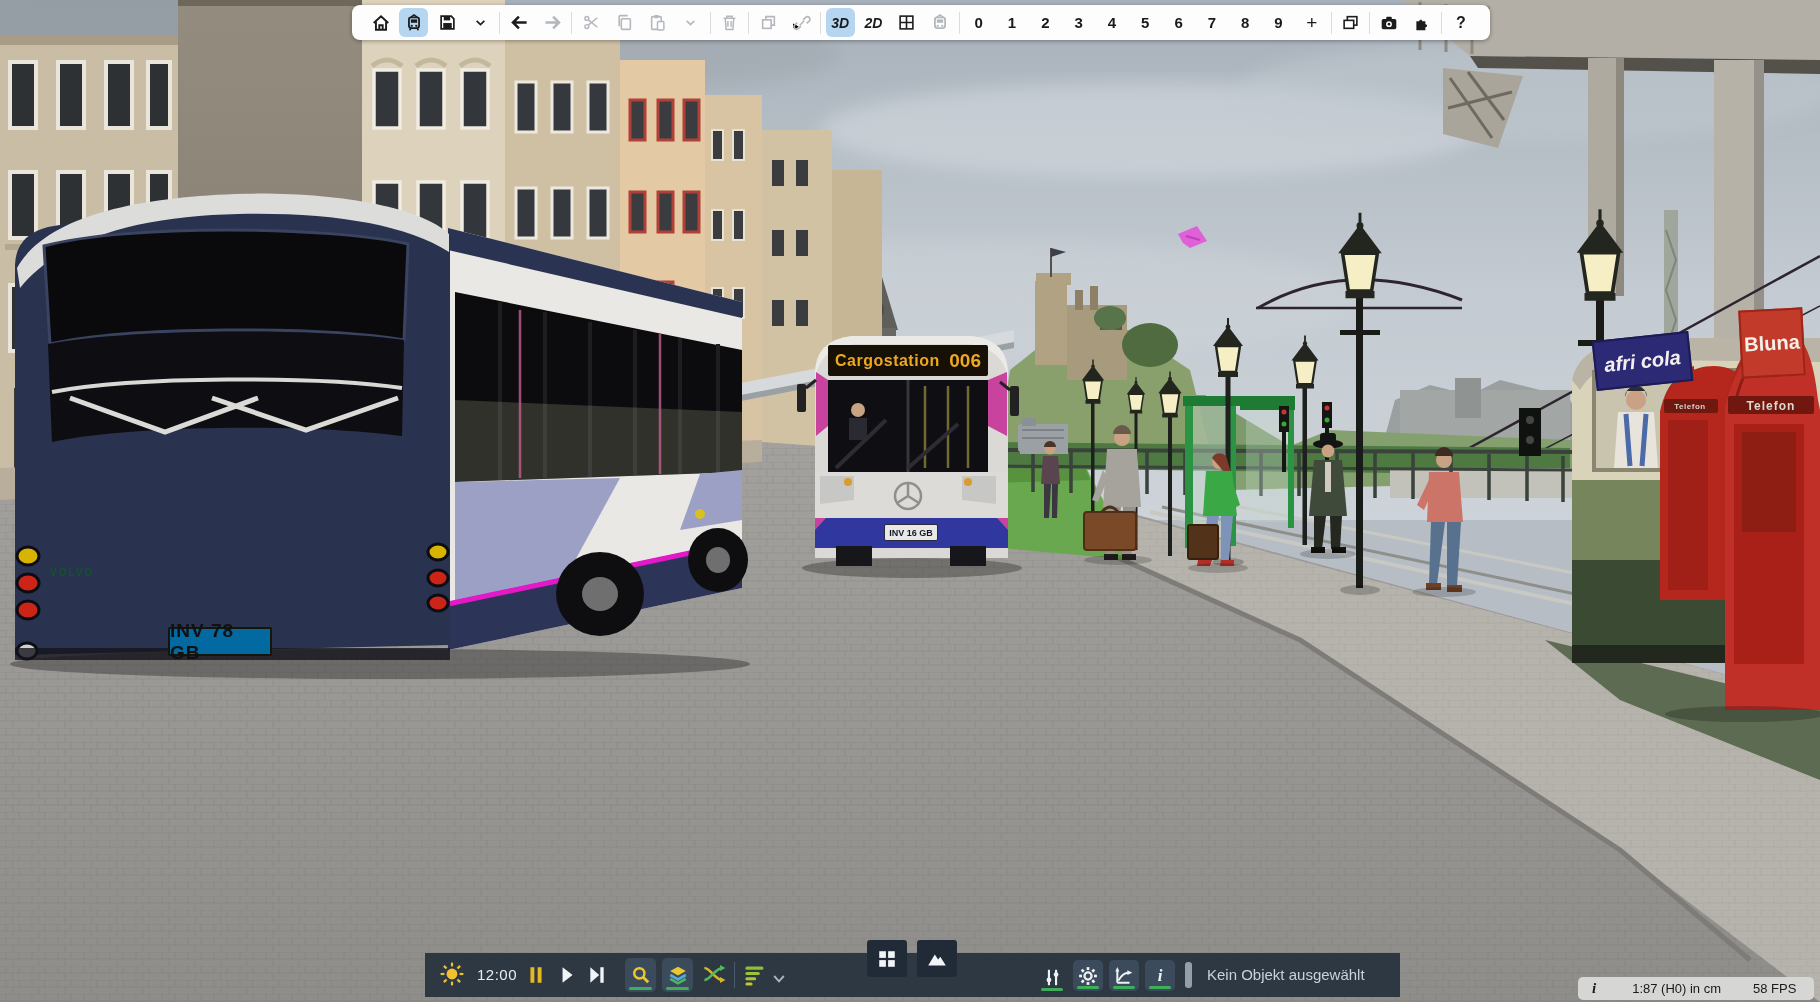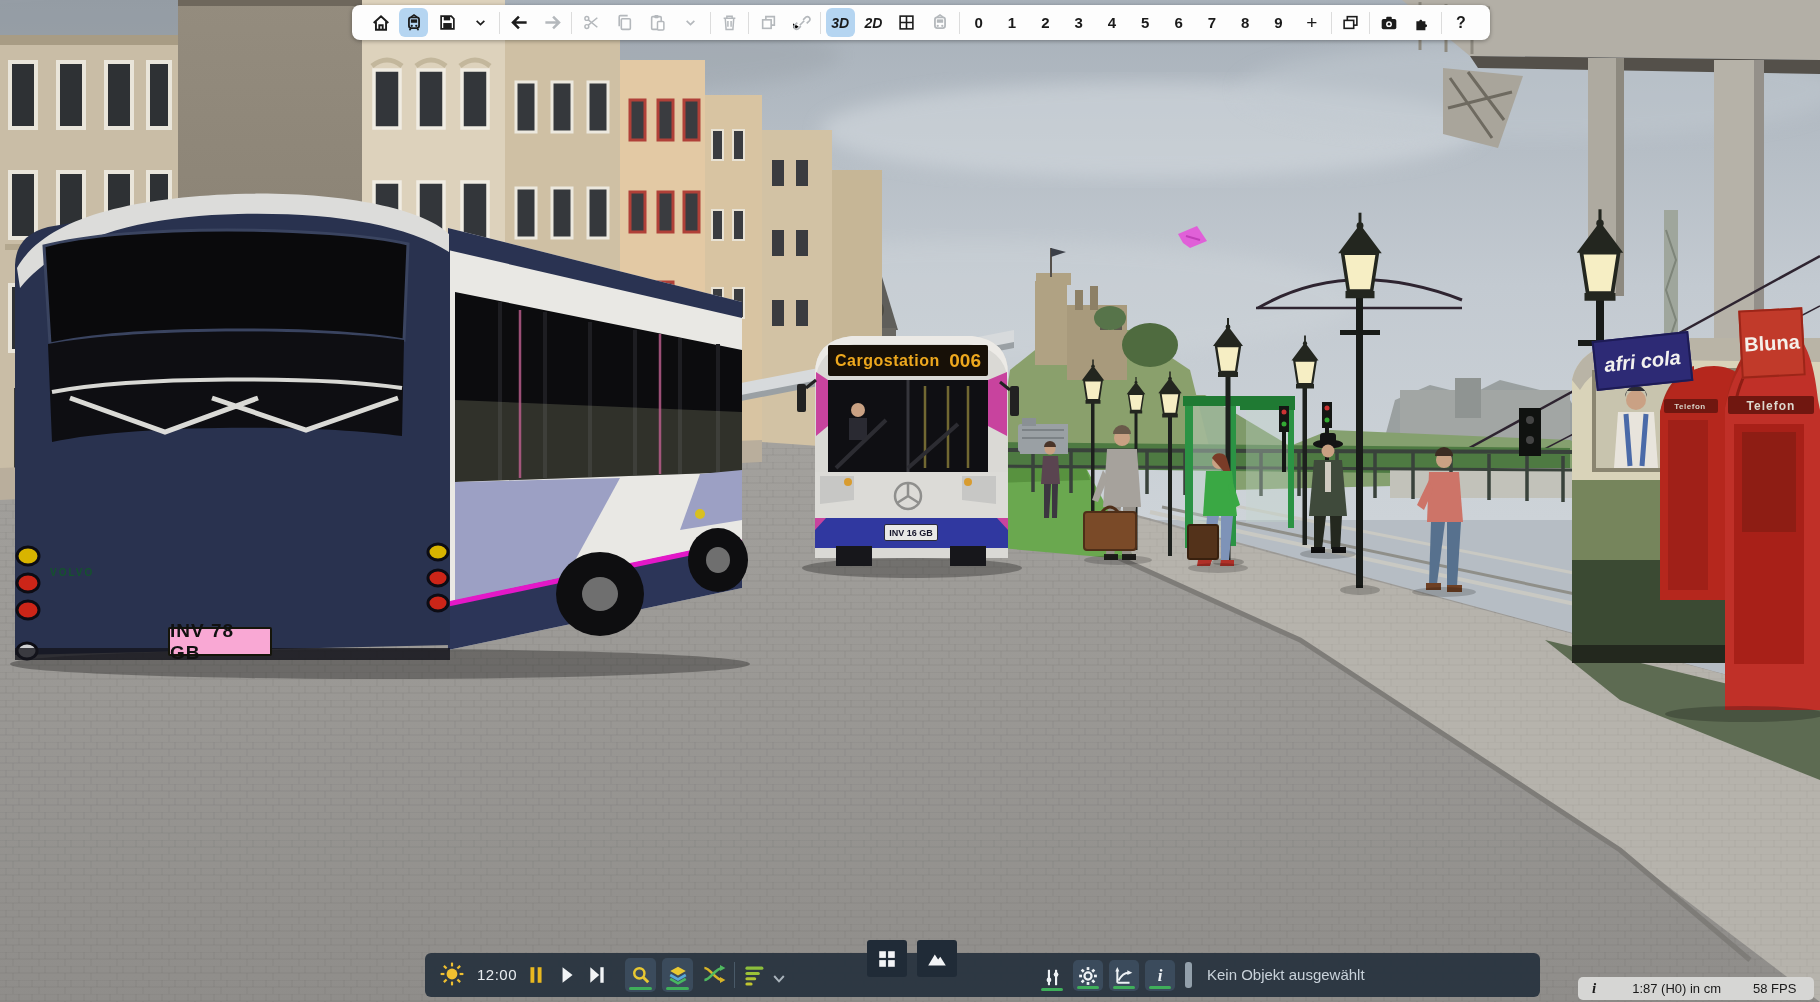--- a/index.html
+++ b/index.html
@@ -13,22 +13,22 @@
     display:flex;align-items:center;justify-content:space-between;padding:0 14px;box-sizing:border-box;}
   .tbtn{height:29px;min-width:29px;display:flex;align-items:center;justify-content:center;
     border-radius:6px;color:#1c1c1c;}
   .tbtn.active{background:#b5d5f1;}
   .tbtn.dis{color:#b4b8bc;}
   .tbtn svg{display:block;}
   .tsep{width:1px;height:22px;background:#dcdcdc;flex:0 0 1px;}
   .tnum{font-size:15px;font-weight:700;color:#1a1a1a;}
   .tlabel{font-size:14px;font-weight:700;color:#1a1a1a;font-style:italic;}
   
-  #bar-bottom{position:absolute;left:425px;top:953px;width:1115px;height:44px;z-index:20;
-    background:rgba(39,51,63,.94);border-radius:6px;}
+  #bar-bottom{position:absolute;left:425px;top:953px;width:975px;height:44px;z-index:20;
+    background:rgba(39,51,63,.94);border-radius:0;}
   #bar-bottom .abs{position:absolute;}
   .bbox{width:31px;height:34px;background:#3b4b5c;border-radius:5px;
     display:flex;align-items:center;justify-content:center;position:relative;}
   .uline{position:absolute;left:4px;right:4px;bottom:2px;height:3px;border-radius:2px;background:#3fae5a;}
   .btime{color:#e9edf1;font-size:15px;font-weight:400;letter-spacing:.5px;}
   .bstatus{color:#c9d2da;font-size:15px;}
   .minisep{position:absolute;width:7px;height:26px;border-radius:3px;background:#93a0ab;}
   .cbtn{position:absolute;z-index:21;width:40px;height:37px;background:#202b37;border-radius:3px;
     display:flex;align-items:center;justify-content:center;}
   
@@ -40,21 +40,21 @@
   #status-pill .sc{margin-left:36px;}
   #status-pill .fp{margin-left:32px;}
   
   #dest-sign{left:829px;top:347px;width:158px;height:28px;display:flex;align-items:center;
     justify-content:space-between;padding:0 6px;box-sizing:border-box;color:#eda81e;font-weight:700;}
   #dest-sign .d1{font-size:16px;letter-spacing:.5px;}
   #dest-sign .d2{font-size:19px;}
   #plate-front{left:884px;top:524px;width:52px;height:15px;background:#e8e8e6;border:1px solid #2a2a3a;
     border-radius:2px;display:flex;align-items:center;justify-content:center;
     font-size:9px;font-weight:700;color:#15152a;}
-  #plate-rear{left:168px;top:627px;width:104px;height:29px;background:#f9a8d4;border:2px solid #15150a;
+  #plate-rear{left:168px;top:627px;width:104px;height:29px;background:#0369a1;border:2px solid #15150a;
     border-radius:2px;display:flex;align-items:center;justify-content:center;
     font-size:19px;font-weight:700;color:#111;letter-spacing:1px;box-sizing:border-box;}
   #volvo{left:50px;top:559px;font-size:10px;font-weight:700;color:#14532d;letter-spacing:2px;margin-top:8px;}
   #ad-africola{left:1594px;top:336px;width:97px;height:50px;background:#2d2a75;border:2px solid #1d1b55;
     transform:rotate(-6deg);display:flex;align-items:center;justify-content:center;
     color:#f2f0ee;font-style:italic;font-weight:700;font-size:20px;box-sizing:border-box;}
   #ad-bluna{left:1740px;top:309px;width:64px;height:68px;background:#c13a2a;border:2px solid #9c2518;
     transform:rotate(-3deg);display:flex;align-items:center;justify-content:center;
     color:#f5f0ea;font-weight:700;font-size:20px;box-sizing:border-box;}
   #tel-big{left:1728px;top:398px;width:86px;height:16px;display:flex;align-items:center;justify-content:center;

